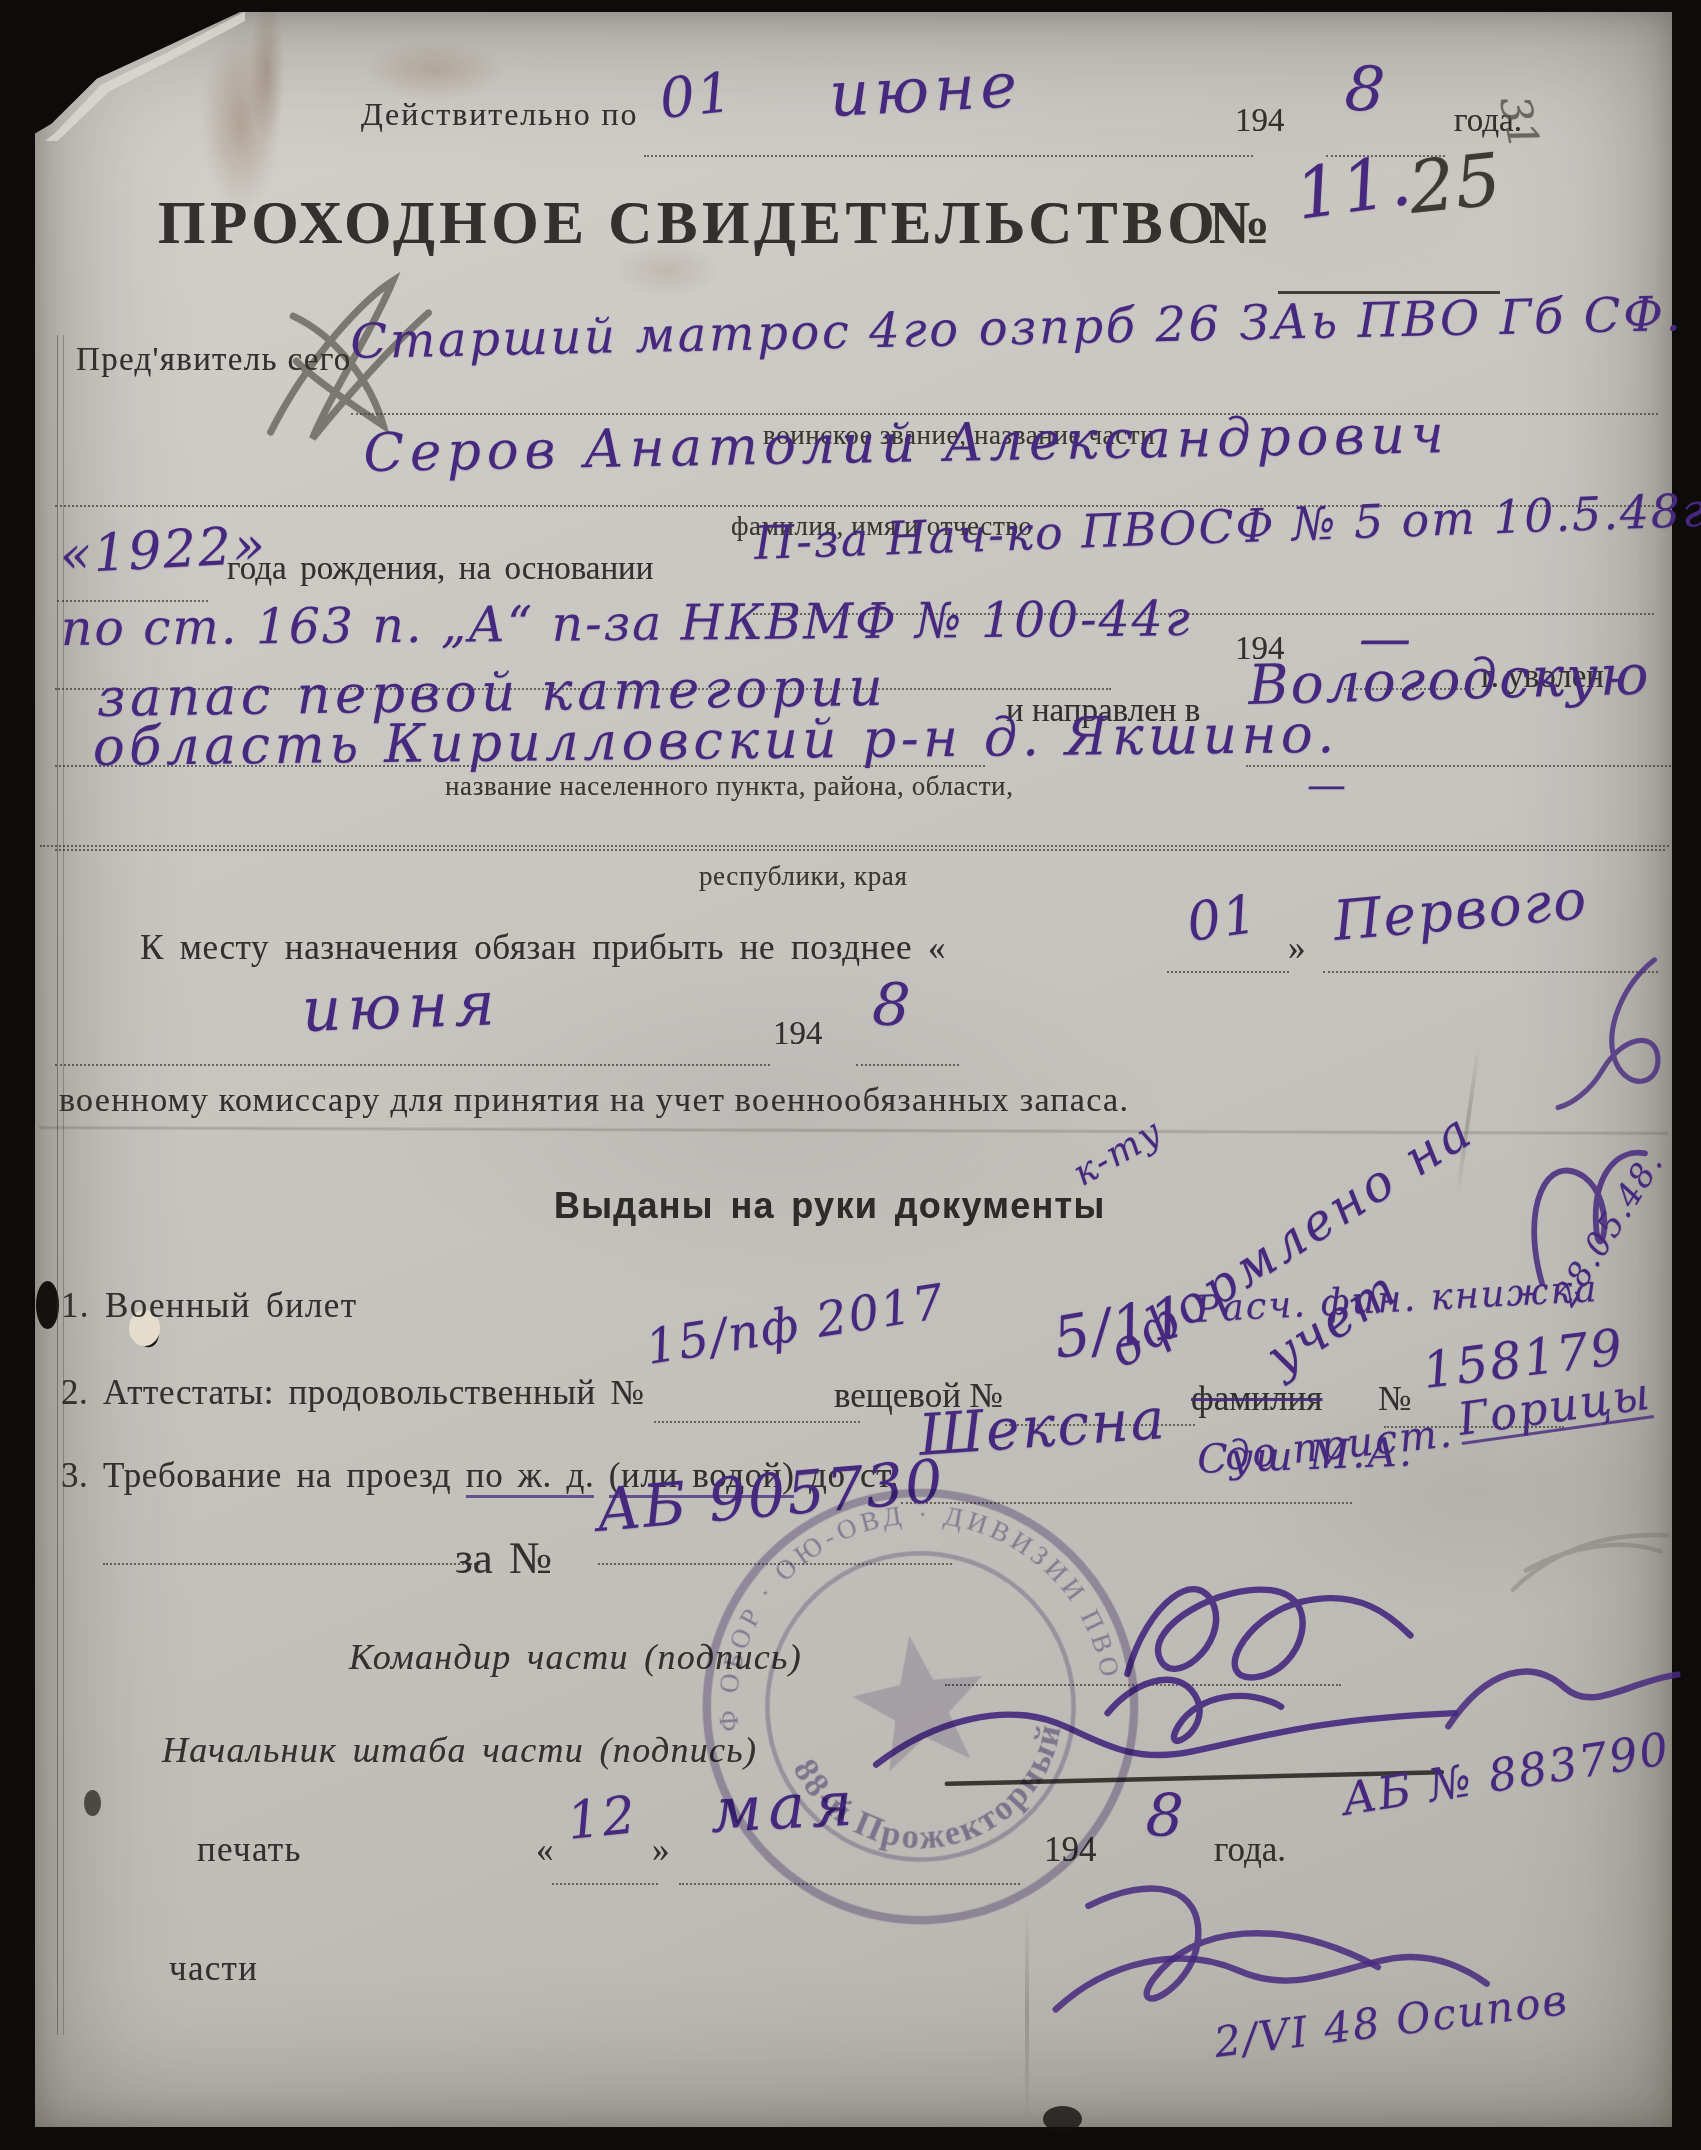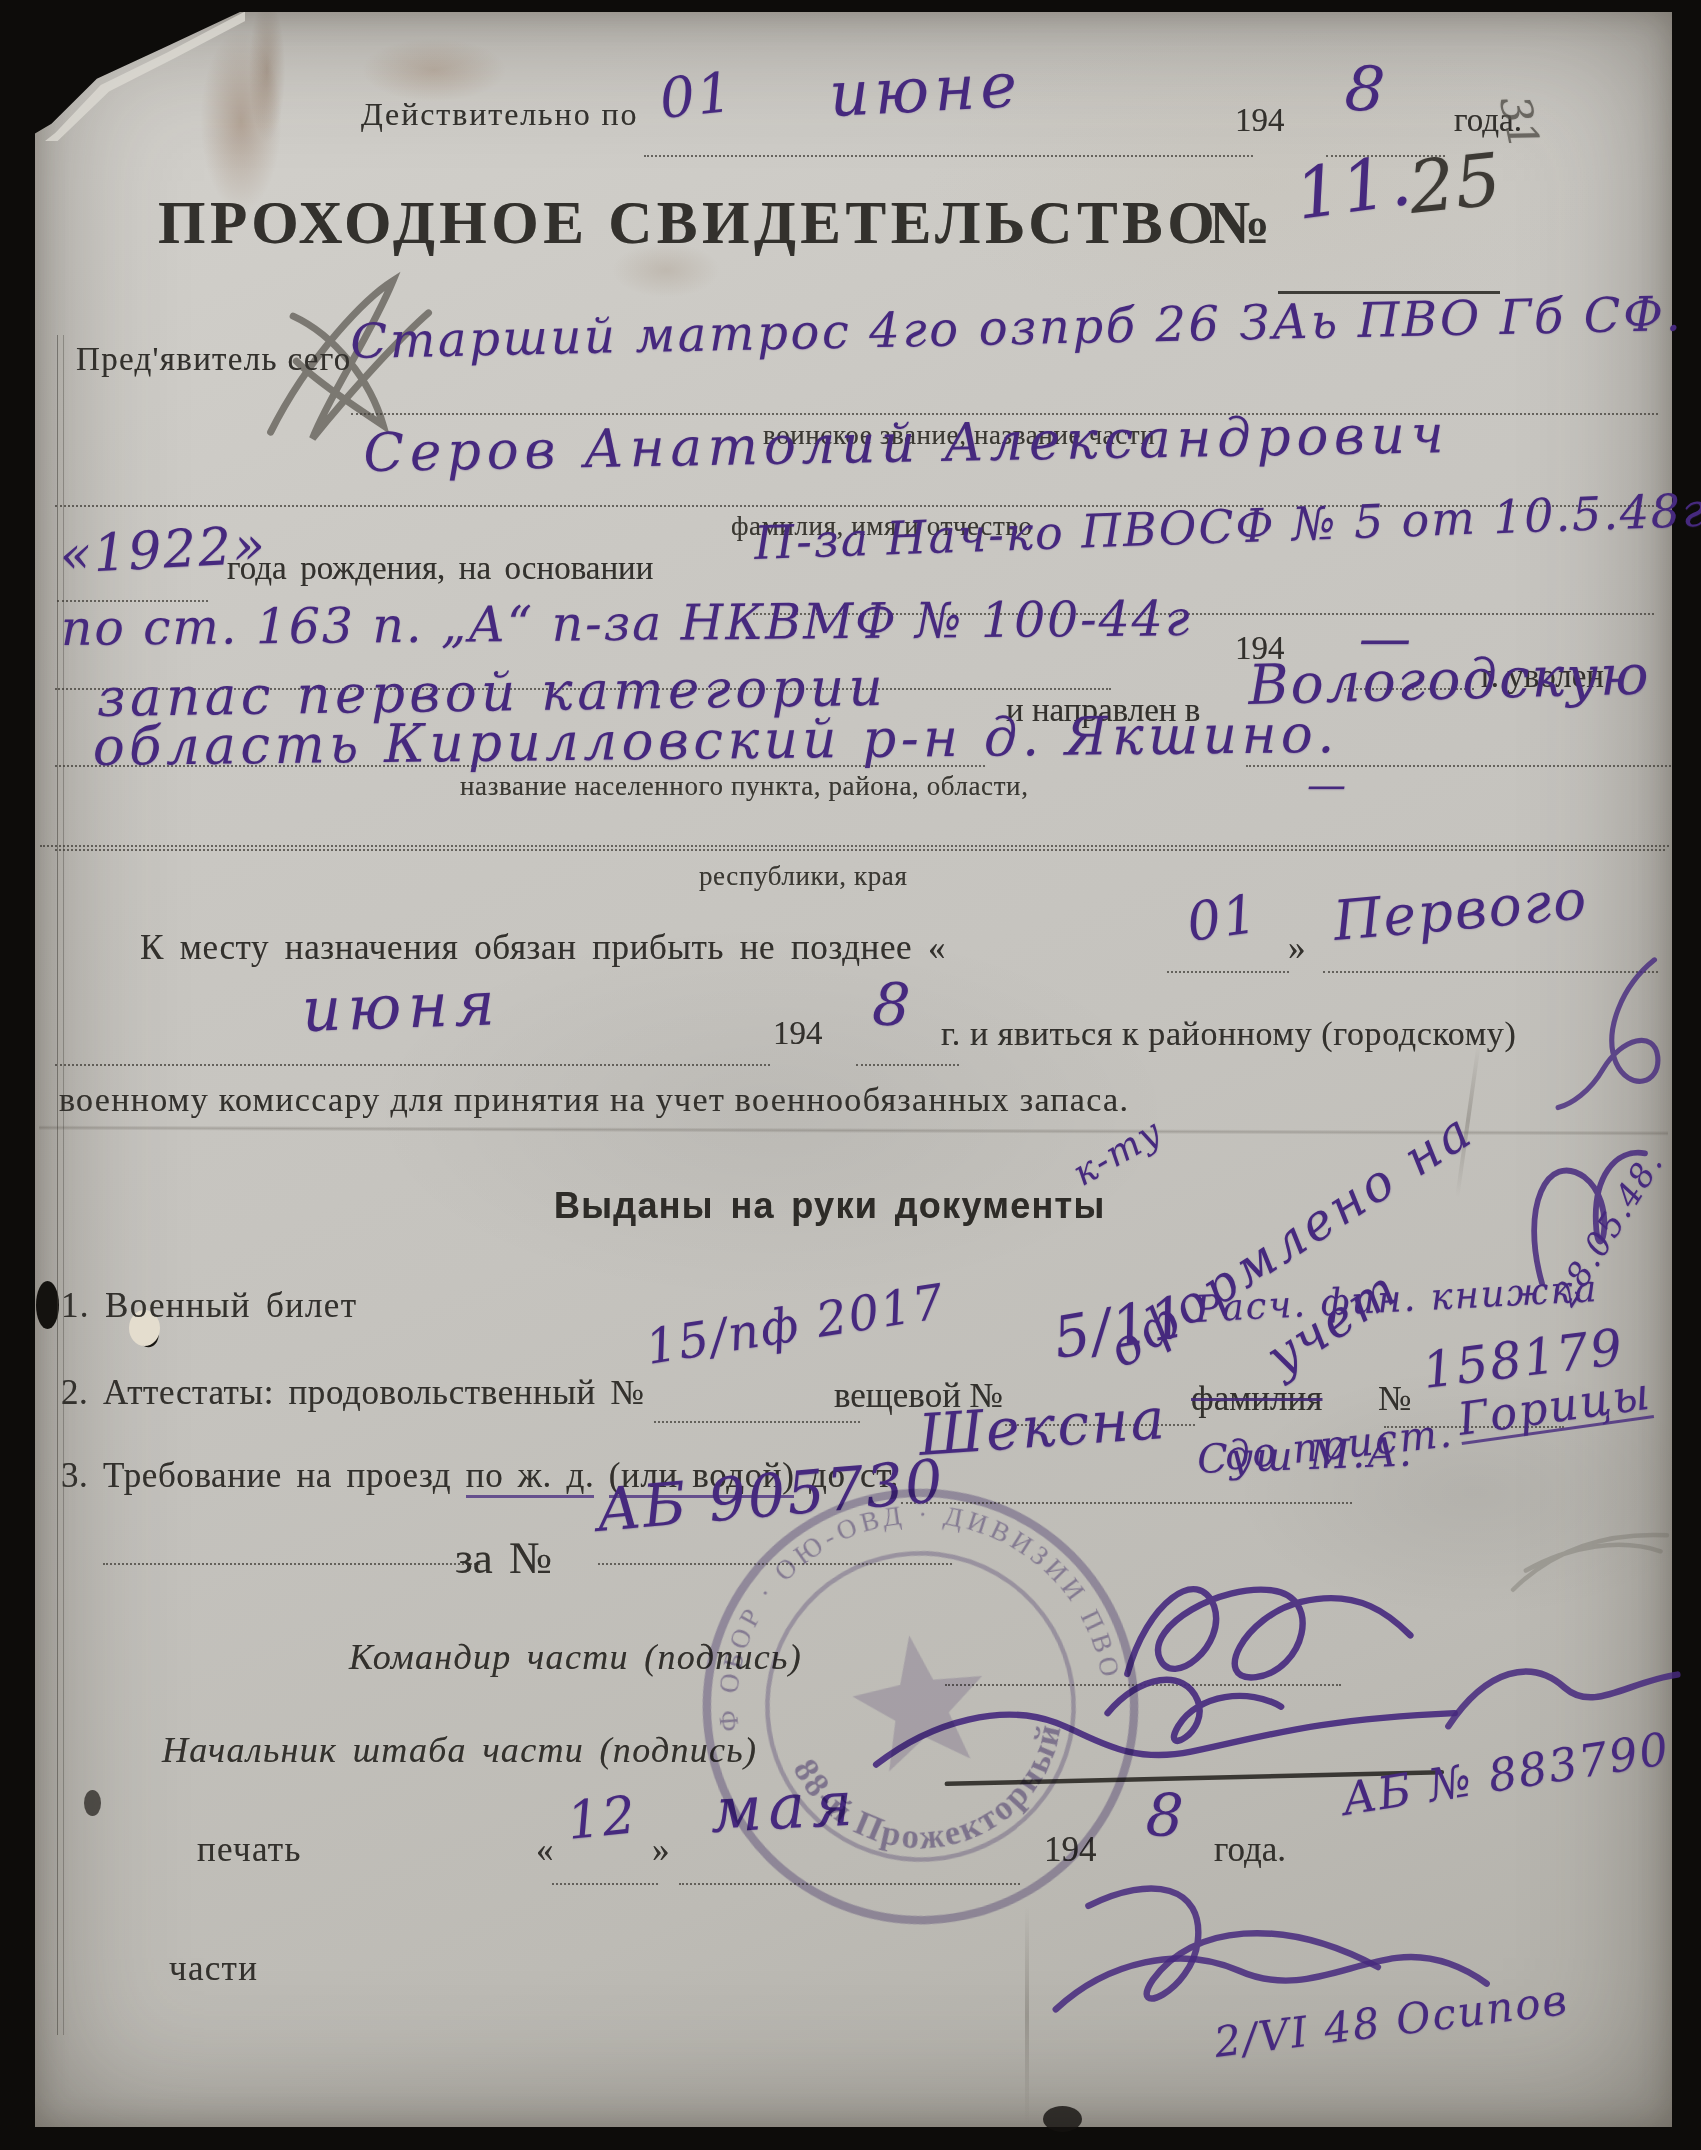--- a/index.html
+++ b/index.html
@@ -93,38 +93,37 @@
   <div class="p printed" style="left:1481px;top:632px;font-size:33px;margin-top:28px;">г. уволен</div>
 
   <div class="p hand" style="left:97px;top:671px;font-size:53px;letter-spacing:4.5px;transform:rotate(-.8deg);">запас первой категории</div>
   <div class="dots" style="left:55px;top:765px;width:930px;"></div>
   <div class="p printed" style="left:1006px;top:694px;font-size:33px;">и направлен в</div>
   <div class="p hand" style="left:1249px;top:658px;font-size:55px;transform:rotate(-1.5deg);">Вологодскую</div>
   <div class="dots" style="left:1246px;top:765px;width:425px;"></div>
 
   <div class="p hand" style="left:93px;top:720px;font-size:53px;letter-spacing:4.5px;transform:rotate(-.6deg);">область Кирилловский р-н  д. Якшино.</div>
   <div class="dots" style="left:55px;top:849px;width:1610px;"></div>
-  <div class="p printed cap" style="left:460px;top:773px;">название населенного пункта, района, области,</div>
+  <div class="p printed cap" style="left:445px;top:773px;">название населенного пункта, района, области,</div>
   <div class="p hand" style="left:1307px;top:765px;font-size:39px;">—</div>
   <div class="dots" style="left:40px;top:845px;width:1629px;"></div>
   <div class="p printed cap" style="left:699px;top:863px;">республики, края</div>
 
   <div class="p printed" style="left:140px;top:930px;font-size:35px;word-spacing:6.4px;letter-spacing:0.6px;">К месту назначения обязан прибыть не позднее «</div>
   <div class="p hand" style="left:1191px;top:896px;font-size:53px;transform:rotate(-8deg);">01</div>
   <div class="p printed" style="left:1288px;top:930px;font-size:35px;">»</div>
   <div class="p hand" style="left:1336px;top:894px;font-size:55px;transform:rotate(-5deg);">Первого</div>
   <div class="dots" style="left:1167px;top:971px;width:122px;"></div>
   <div class="dots" style="left:1323px;top:971px;width:335px;"></div>
 
   <div class="p hand" style="left:303px;top:979px;font-size:61px;letter-spacing:6.4px;transform:rotate(-2deg);">июня</div>
   <div class="dots" style="left:55px;top:1064px;width:715px;"></div>
   <div class="p printed" style="left:773px;top:1017px;font-size:33px;">194</div>
   <div class="p hand" style="left:871px;top:974px;font-size:59px;transform:rotate(3deg);">8</div>
   <div class="dots" style="left:856px;top:1064px;width:103px;"></div>
-  <div class="p printed" style="left:941px;top:1017px;font-size:34px;letter-spacing:0.6px;">г. и явиться к районному (городскому)</div>
   <svg class="p" style="left:1545px;top:947px;" width="129" height="167" viewBox="0 0 200 260">
     <path d="M170 20 C120 60 90 130 110 180 C130 225 180 215 175 170 C170 130 120 140 90 190 C70 225 40 245 20 250" fill="none" stroke="#46297e" stroke-width="8" stroke-linecap="round" opacity=".8"></path>
   </svg>
   <div class="p printed" style="left:59px;top:1083px;font-size:34px;letter-spacing:1.3px;">военному комиссару для принятия на учет военнообязанных запаса.</div>
 
   <div class="p" style="left:554px;top:1188px;font-size:36px;font-weight:700;font-family:'Liberation Sans',sans-serif;color:#2e2c28;letter-spacing:1.3px;word-spacing:5.2px;text-shadow:0 0 0.6px rgba(46,44,40,.5);">Выданы на руки документы</div>
 
   <div class="p hand" style="left:1085px;top:1156px;font-size:36px;transform:rotate(-30deg);">к-ту</div>
   <div class="p hand" style="left:1127px;top:1326px;font-size:50px;letter-spacing:3.9px;transform:rotate(-33deg);">оформлено на</div>
   <div class="p hand" style="left:1285px;top:1333px;font-size:50px;transform:rotate(-33deg);">учет</div>

